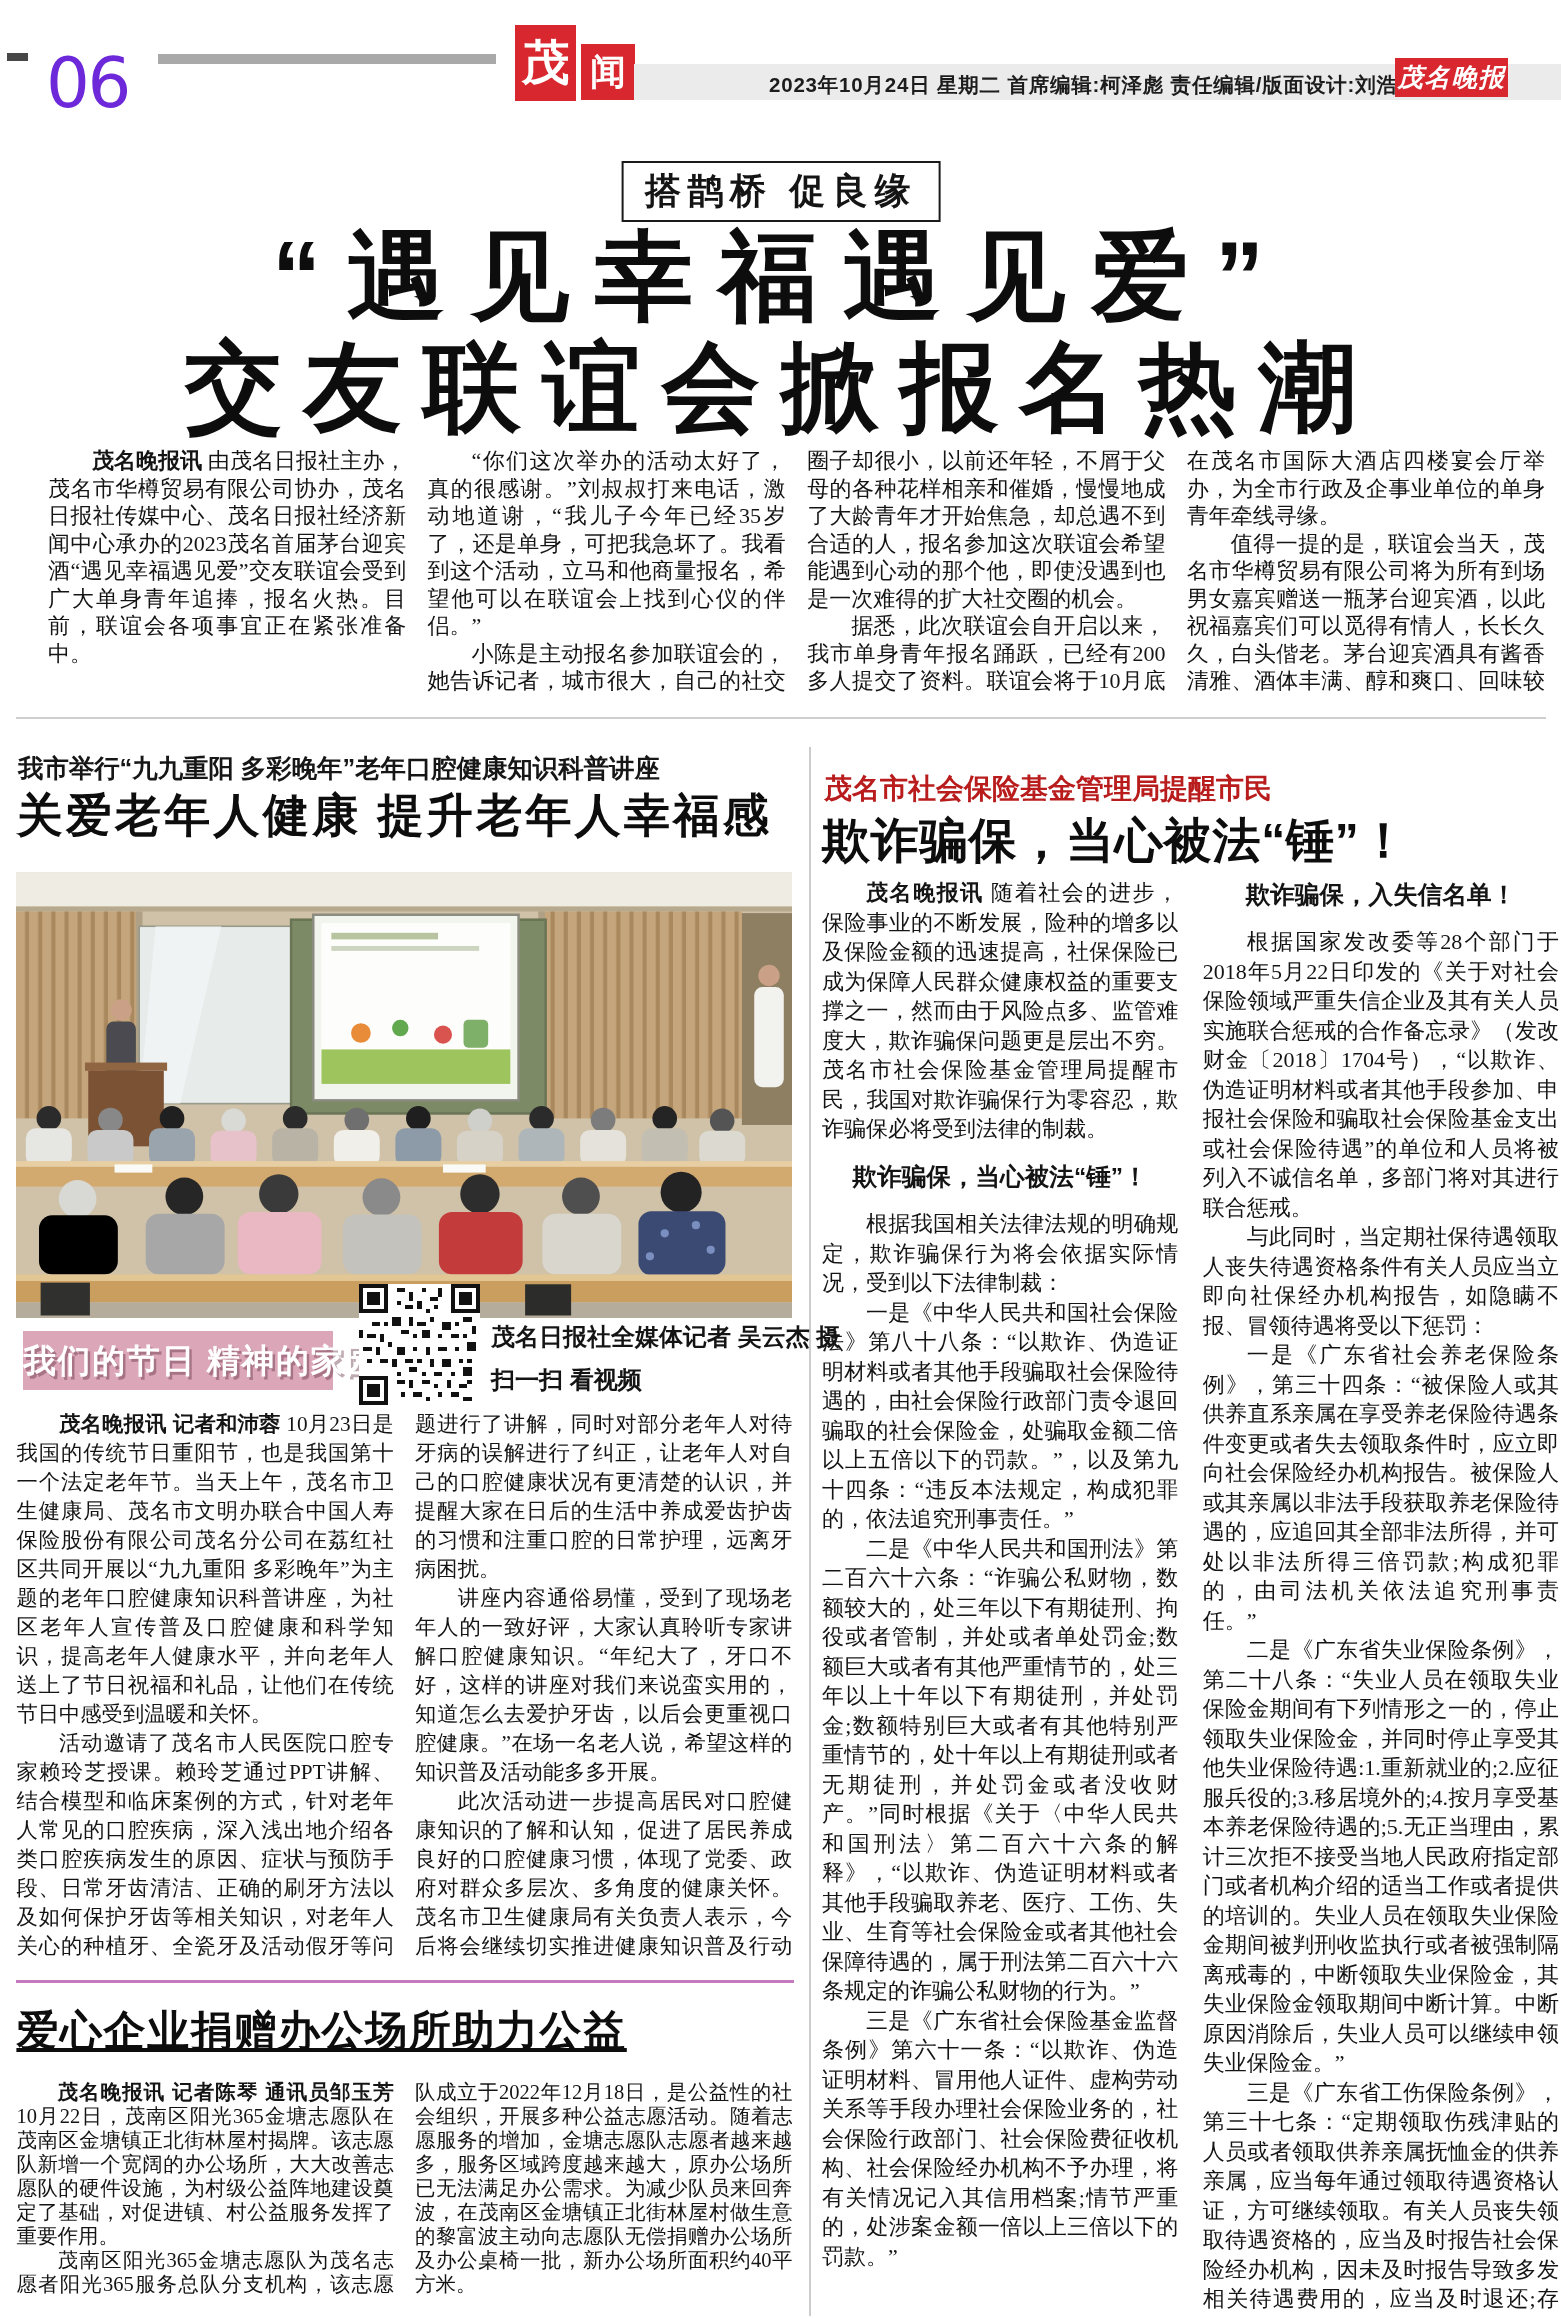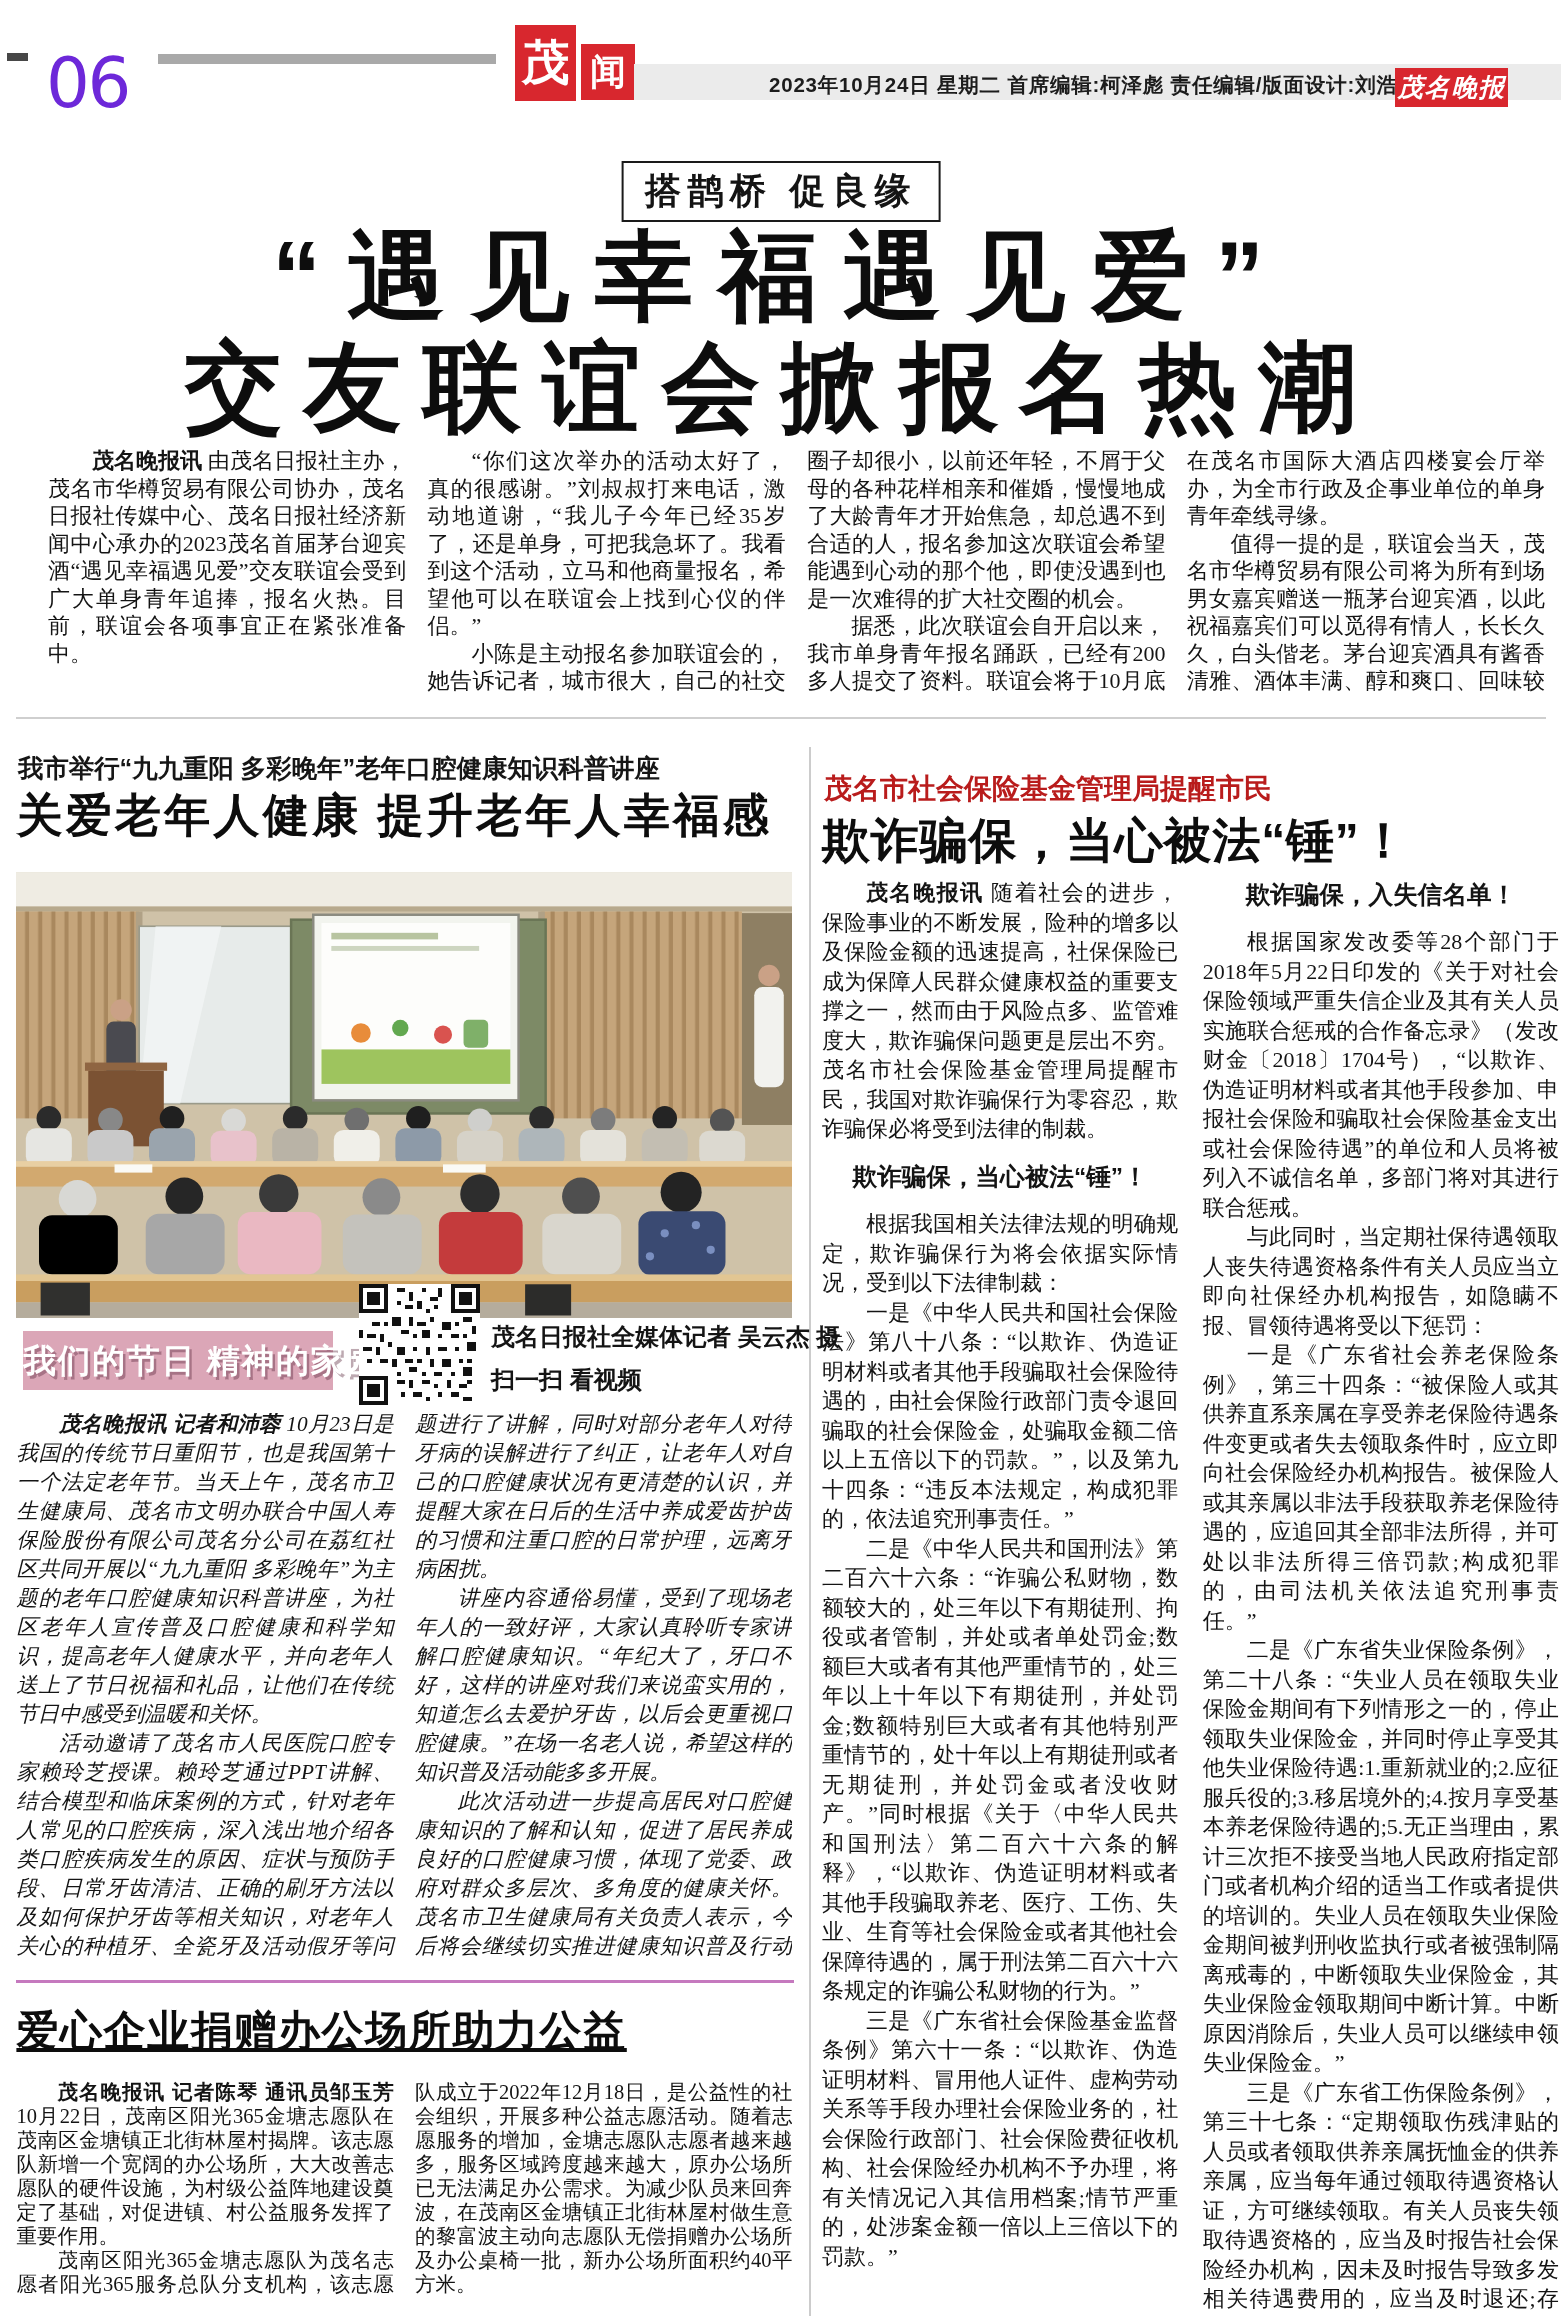--- a/index.html
+++ b/index.html
@@ -9,21 +9,21 @@
 
   
   #page-dash{left:6.6px;top:53px;width:21.3px;height:8.2px;background:#474747;}
   #page-number{left:46px;top:4.9px;font:400 69px/1 "DejaVu Sans","Liberation Sans",sans-serif;color:#6d28d9;letter-spacing:-2.5px;margin-top:44px;}
   #page-bar{left:158px;top:54px;width:338px;height:9.8px;background:#a9a9a9;}
   .badge{background:#d8272e;color:#fff;text-align:center;font-family:"Liberation Sans",sans-serif;font-weight:700;}
   #badge-mao{left:515px;top:24.6px;width:61px;height:76px;font-size:48px;line-height:76px;}
   #badge-wen{left:581px;top:44px;width:54px;height:56px;font-size:36px;line-height:56px;}
   #date-bar{left:634px;top:64px;width:928px;height:36px;background:#ebebeb;}
   #dateline{left:769px;top:71px;font:600 20.5px "Liberation Sans",sans-serif;color:#1c1c1c;letter-spacing:0.8px;}
-  #masthead{left:1395px;top:68px;width:113px;height:39px;background:#d8272e;color:#fff;
+  #masthead{left:1395px;top:58px;width:113px;height:39px;background:#d8272e;color:#fff;
             font:700 italic 25.4px/39px "Liberation Serif",serif;text-align:center;letter-spacing:1.6px;}
 
   
   #a1-kicker{left:50%;transform:translateX(-50%);top:161px;border:2.5px solid #1a1a1a;padding:4.1px 21.3px;
              font:700 36px "Liberation Sans",sans-serif;letter-spacing:6.6px;white-space:nowrap;}
   .a1-head{left:0;width:100%;text-align:center;font-family:"Liberation Sans",sans-serif;font-weight:900;color:#0d0d0d;white-space:nowrap;}
   #a1-head1{top:212px;font-size:98px;letter-spacing:26px;}
   #a1-head2{top:323px;font-size:98px;letter-spacing:21.3px;}
   .body-cols{column-fill:auto;text-align:justify;overflow:hidden;}
   #a1-body{left:48px;top:447px;width:1497px;height:248px;column-count:4;column-gap:21.3px;
@@ -40,21 +40,21 @@
   #a2-kicker{left:18px;top:752px;font:600 25.4px "Liberation Sans",sans-serif;color:#161616;}
   #a2-headline{left:16.4px;top:785px;font:900 46px "Liberation Sans",sans-serif;letter-spacing:3.3px;color:#0d0d0d;}
   #photo{left:16.4px;top:872px;width:776px;height:446px;}
   #photo-banner{left:23px;top:1331px;width:310px;height:59px;background:#dba6b7;color:#fff;
                 font:700 33px/59px "Liberation Sans",sans-serif;text-align:center;letter-spacing:1.6px;
                 text-shadow:2.5px 2.5px 0 rgba(90,40,60,.4);white-space:nowrap;}
   #qr-box{left:359px;top:1284px;width:121px;height:121px;background:#fff;padding:0;}
   #photo-cap1{left:491px;top:1321px;font:700 24px "Liberation Sans",sans-serif;}
   #photo-cap2{left:491px;top:1364px;font:700 24px "Liberation Sans",sans-serif;}
   #a2-body{left:16.4px;top:1410px;width:776px;height:566px;column-count:2;column-gap:21.3px;
-           font-size:21.3px;line-height:29px;font-style:italic;}
+           font-size:21.3px;line-height:29px;}
 
   
   #a4-headline{left:16.4px;top:2003px;font:900 42px "Liberation Sans",sans-serif;letter-spacing:1.6px;color:#0d0d0d;text-decoration:underline;}
   #a4-body{left:16.4px;top:2080px;width:776px;height:238px;column-count:2;column-gap:21.3px;
            font-size:20.5px;line-height:24px;}
 
   
   #a3-kicker{left:824px;top:770px;font:600 28px "Liberation Sans",sans-serif;color:#b91c1c;}
   #a3-headline{left:822px;top:809px;font:900 48px "Liberation Sans",sans-serif;letter-spacing:0.8px;color:#0d0d0d;}
   #a3-body{left:822px;top:878px;width:737px;height:1438px;column-count:2;column-gap:24.6px;

